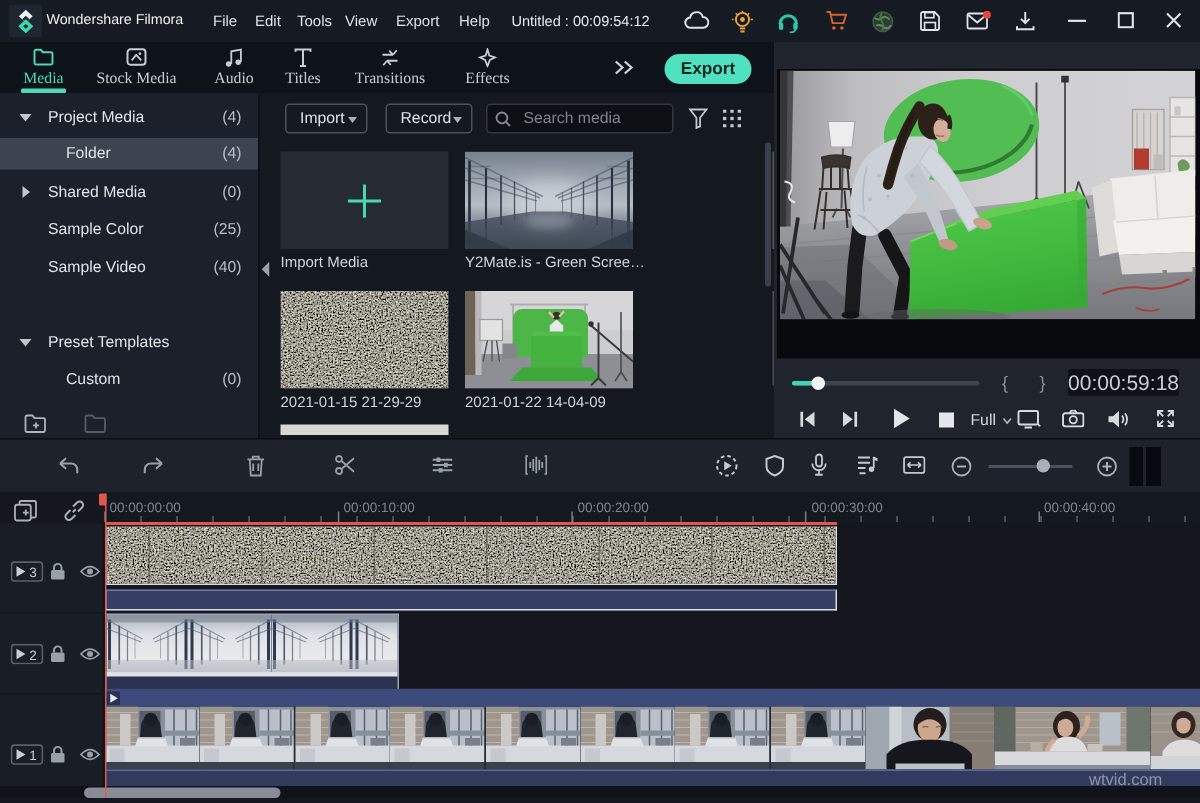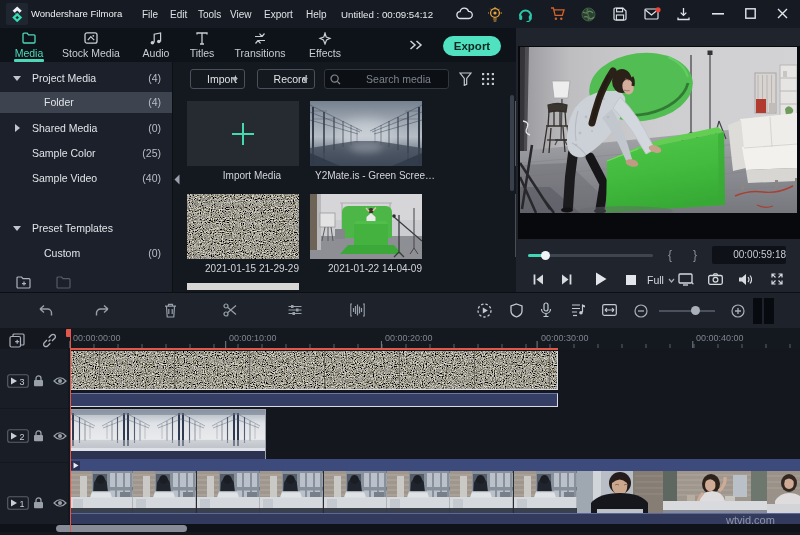--- a/index.html
+++ b/index.html
@@ -8,34 +8,34 @@
 #stage { position:relative; width:800px; height:535px; background:#12161d; }
 
 #titlebar { left:0; top:0; width:800px; height:28px; background:#161b23; color:#e3e6ea; }
 #titlebar .menu { position:absolute; top:9px; font-size:10px; color:#dde0e4; }
 #apptitle { position:absolute; left:31px; top:8px; font-size:9.5px; color:#f0f1f3; }
 #proj { position:absolute; left:341px; top:8.5px; font-size:9.7px; color:#e6e9ed; }
 .ticon { position:absolute; top:7px; }
 
 #tabbar { left:0; top:28px; width:516px; height:34px; background:#0e1219; }
 .tab { position:absolute; top:0; height:34px; text-align:center; }
-.tab .lbl { position:absolute; width:100%; top:19px; font-size:10.5px; color:#c9cdd3; }
+.tab .lbl { position:absolute; width:100%; top:19px; font-size:10.5px; color:#c9cdd3;font-family:Liberation Serif, serif; }
 .tab.active .lbl { color:#4fd8b8; }
 .tab svg { position:absolute; top:4px; left:50%; margin-left:-7px; }
 #tab-underline { position:absolute; left:14px; top:31px; width:30px; height:3px; background:#4fd8b8; border-radius:1px; }
 #exportbtn { position:absolute; left:443px; top:8px; width:58px; height:20px; background:#50e2c0; border-radius:10px; color:#0c271f; font-size:11.5px; font-weight:bold; text-align:center; line-height:20px; }
 
 #sidebar { left:0; top:62px; width:172px; height:230px; background:#1b202a; }
 .srow { position:absolute; left:0; width:172px; height:21px; font-size:10.5px; color:#e1e4e8; line-height:21px; }
 .srow .cnt { position:absolute; right:11px; color:#b9bec6; }
 .srow .tri { position:absolute; left:13px; top:8px; width:0; height:0; }
 .tri.down { border-left:4px solid transparent; border-right:4px solid transparent; border-top:5px solid #c2c6cc; }
 .tri.right { border-top:4px solid transparent; border-bottom:4px solid transparent; border-left:5px solid #c2c6cc; margin-top:-2px; margin-left:2px;}
 
-#mediapanel { left:172px; top:62px; width:344px; height:230px; background:#14181f; border-left:1px solid #0c0f14;text-align:center; }
+#mediapanel { left:172px; top:62px; width:344px; height:230px; background:#14181f; border-left:1px solid #0c0f14; }
 .mbtn { position:absolute; top:7px; height:20px; border:1px solid #4a515c; border-radius:3px; color:#e0e3e7; font-size:10.5px; line-height:18px; padding-left:9px; }
 .mbtn .car { position:absolute; top:8px; width:0; height:0; border-left:3.5px solid transparent; border-right:3.5px solid transparent; border-top:4px solid #a9afb8; }
 #searchbox { position:absolute; left:151px; top:7px; width:125px; height:20px; background:#0c1015; border:1px solid #31363f; border-radius:3px; color:#7d838d; font-size:10.5px; line-height:18px; padding-left:24px; }
 .tile { position:absolute; width:112px; height:65px; background:#262b32; overflow:hidden; }
 .tlabel { position:absolute; width:130px; font-size:10px; color:#d2d5da; }
 
 #preview { left:516px; top:28px; width:284px; height:264px; background:#1f242d; }
 #videoblack { position:absolute; left:2px; top:18px; width:282px; height:193px; background:#08090c; }
 #vcontent { position:absolute; left:4px; top:19px; width:277px; height:166px; overflow:hidden; }
 
@@ -529,21 +529,21 @@
     <path d="M0 116 L30 162 M12 98 L2 162 M0 130 L16 166 M22 150 L34 166" stroke="#28272c" stroke-width="2.5" fill="none"></path>
     <ellipse cx="105" cy="164" rx="48" ry="5" fill="#67686d" opacity="0.45"></ellipse>
   </svg>
   </div>
 
   <div class="abs" style="left:12px;top:225.5px;width:125px;height:3px;background:#3f454f;border-radius:2px"></div>
   <div class="abs" style="left:12px;top:225.5px;width:17px;height:3px;background:#40d6b6;border-radius:2px"></div>
   <div class="abs" style="left:24.5px;top:222.5px;width:9px;height:9px;background:#f2f3f5;border-radius:50%"></div>
   <div class="abs" style="left:152px;top:220px;font-size:12px;color:#8a9098">{</div>
   <div class="abs" style="left:177px;top:220px;font-size:12px;color:#8a9098">}</div>
-  <div class="abs" style="left:196px;top:218px;width:74px;height:18px;background:#0e1218;border-radius:2px;color:#c8cdd4;font-size:10px;line-height:18px;text-align:right">00:00:59:18</div>
+  <div class="abs" style="left:196px;top:218px;width:74px;height:18px;background:#0e1218;border-radius:2px;color:#c8cdd4;font-size:14px;line-height:18px;text-align:right">00:00:59:18</div>
 
   <svg class="abs" style="left:16px;top:245px" width="13" height="13" viewBox="0 0 13 13">
         <path d="M2.5 1.5 v10" stroke="#d7dadf" stroke-width="1.8"></path>
         <polygon points="11,1.5 11,11.5 4.5,6.5" fill="#d7dadf"></polygon>
       </svg>
   <svg class="abs" style="left:44px;top:245px" width="13" height="13" viewBox="0 0 13 13">
         <path d="M10.5 1.5 v10" stroke="#d7dadf" stroke-width="1.8"></path>
         <polygon points="2,1.5 2,11.5 8.5,6.5" fill="#d7dadf"></polygon>
       </svg>
   <svg class="abs" style="left:79px;top:244px" width="12" height="14" viewBox="0 0 12 14">

